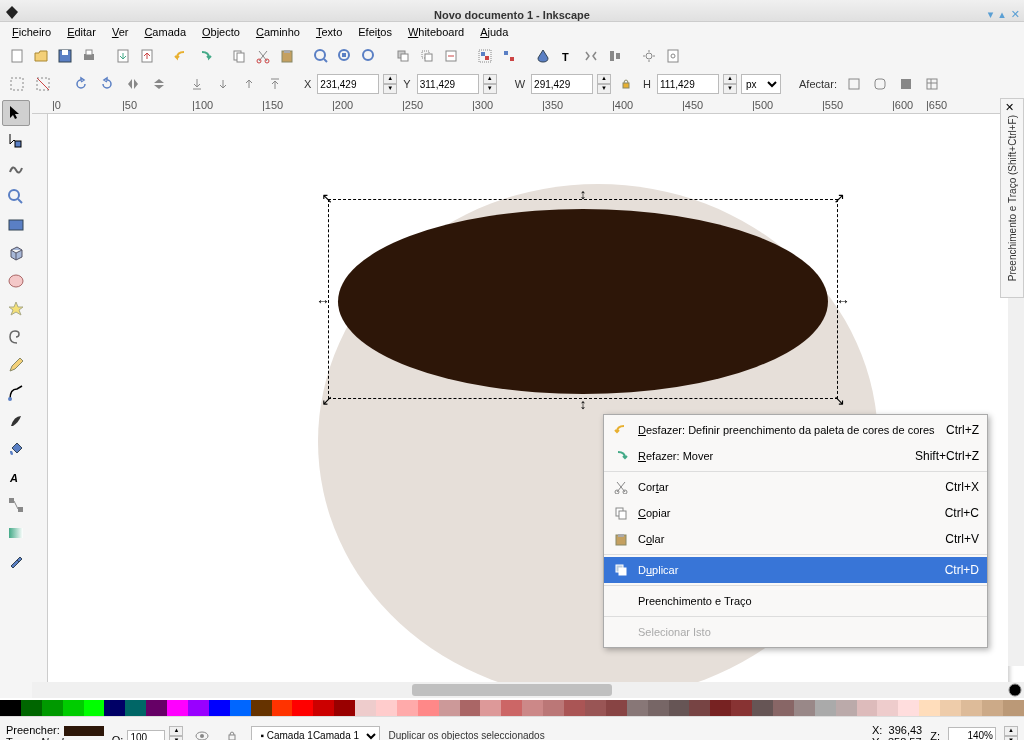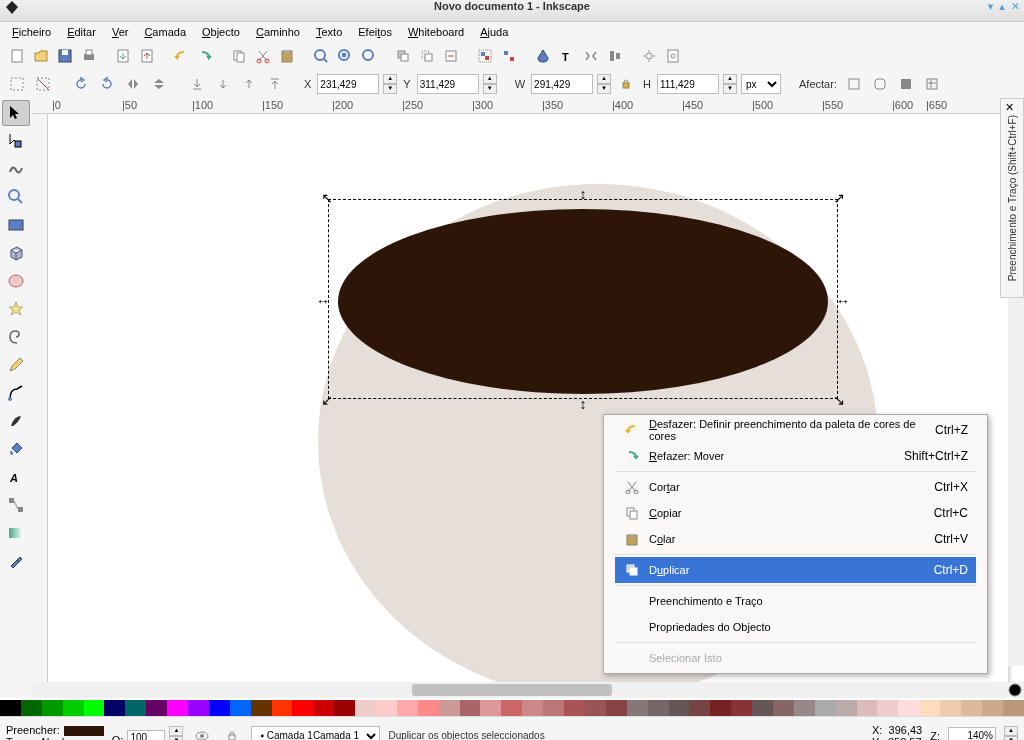--- a/index.html
+++ b/index.html
@@ -1,17 +1,17 @@
 <!DOCTYPE html>
 <html><head>
 <meta charset="utf-8">
 <style>
 *{margin:0;padding:0;box-sizing:border-box;font-family:Arial,sans-serif;font-size:11px}
 body{background:#fff;width:1024px;height:740px;overflow:hidden;position:relative}
-.titlebar{height:22px;background:linear-gradient(#f0f0f0,#e0e0e0);display:flex;align-items:flex-start;justify-content:center;position:relative;border-bottom:1px solid #ccc}
+.titlebar{height:22px;background:linear-gradient(#f0f0f0,#e0e0e0);display:flex;align-items:flex-end;justify-content:center;position:relative;border-bottom:1px solid #ccc}
 .titlebar-icon{position:absolute;left:4px;width:16px;height:16px}
 .titlebar-title{font-weight:bold;color:#333}
 .titlebar-controls{position:absolute;right:4px;display:flex;gap:6px;color:#5a9fd4}
 .titlebar-controls span{cursor:pointer}
 .menubar{height:20px;display:flex;align-items:center;padding:0 4px;gap:0;background:#f5f5f5}
 .menubar span{padding:2px 8px;cursor:pointer}
 .menubar span u{text-decoration:underline}
 .toolbar{height:28px;display:flex;align-items:center;padding:2px 6px;gap:2px;background:#f5f5f5;border-bottom:1px solid transparent}
 .tool-btn{width:22px;height:22px;display:flex;align-items:center;justify-content:center;cursor:pointer;border-radius:2px}
 .sep{width:8px}
@@ -29,21 +29,21 @@
 .ruler-h span{position:absolute;top:1px}
 .ruler-v{width:16px;background:#f5f5f5;border-right:1px solid #ccc;position:relative}
 .canvas-container{flex:1;display:flex;flex-direction:column;position:relative}
 .canvas-body{flex:1;display:flex;position:relative}
 .canvas{flex:1;background:#fff;position:relative;overflow:hidden}
 .canvas-page{position:absolute;left:0;top:0;width:960px;height:570px;background:#fff;box-shadow:2px 2px 4px rgba(0,0,0,0.2)}
 .big-ellipse{position:absolute;left:270px;top:70px;width:560px;height:515px;background:#e6dfd9;border-radius:50%}
 .brown-ellipse{position:absolute;left:290px;top:95px;width:490px;height:185px;background:#2d1608;border-radius:50%}
 .selection{position:absolute;left:280px;top:85px;width:510px;height:200px;border:1px dashed #000}
 .sel-handle{position:absolute;width:12px;height:12px;font-size:14px;color:#000;display:flex;align-items:center;justify-content:center}
-.context-menu{position:absolute;left:555px;top:300px;width:385px;background:#f9f8f7;border:1px solid #aaa;box-shadow:2px 2px 6px rgba(0,0,0,0.3);padding:2px 11px}
+.context-menu{position:absolute;left:555px;top:300px;width:385px;background:#f9f8f7;border:1px solid #aaa;box-shadow:2px 2px 6px rgba(0,0,0,0.3);padding:2px 0}
 .ctx-item{display:flex;align-items:center;height:26px;padding:0 8px;gap:8px;cursor:pointer}
 .ctx-item.highlighted{background:#3875d7;color:#fff}
 .ctx-item.disabled{color:#aaa}
 .ctx-icon{width:18px;height:18px;display:flex;align-items:center;justify-content:center}
 .ctx-label{flex:1}
 .ctx-label u{text-decoration:underline}
 .ctx-shortcut{font-size:12px}
 .ctx-sep{height:1px;background:#ddd;margin:2px 0}
 .scrollbar-h{height:16px;background:#f0f0f0;display:flex;align-items:center;position:relative}
 .scrollbar-h .thumb{position:absolute;left:380px;width:200px;height:12px;background:#c0c0c0;border-radius:3px}
@@ -561,24 +561,20 @@
                   <rect x="5" y="5" width="7" height="7" fill="#fff" stroke="#fff"></rect>
                 </svg>
               </span>
             <span class="ctx-label">D<u>u</u>plicar</span>
             <span class="ctx-shortcut">Ctrl+D</span>
           </div>
           <div class="ctx-sep"></div>
           <div class="ctx-item">
             <span class="ctx-icon"></span>
             <span class="ctx-label">Preenchimento e Traço</span>
-          </div>
-          <div class="ctx-item">
-            <span class="ctx-icon"></span>
-            <span class="ctx-label">Propriedades do Objecto</span>
           </div>
           <div class="ctx-sep"></div>
           <div class="ctx-item disabled">
             <span class="ctx-icon"></span>
             <span class="ctx-label">Selecionar Isto</span>
           </div>
 
         </div>
       </div>
       <div class="scrollbar-v"></div>

